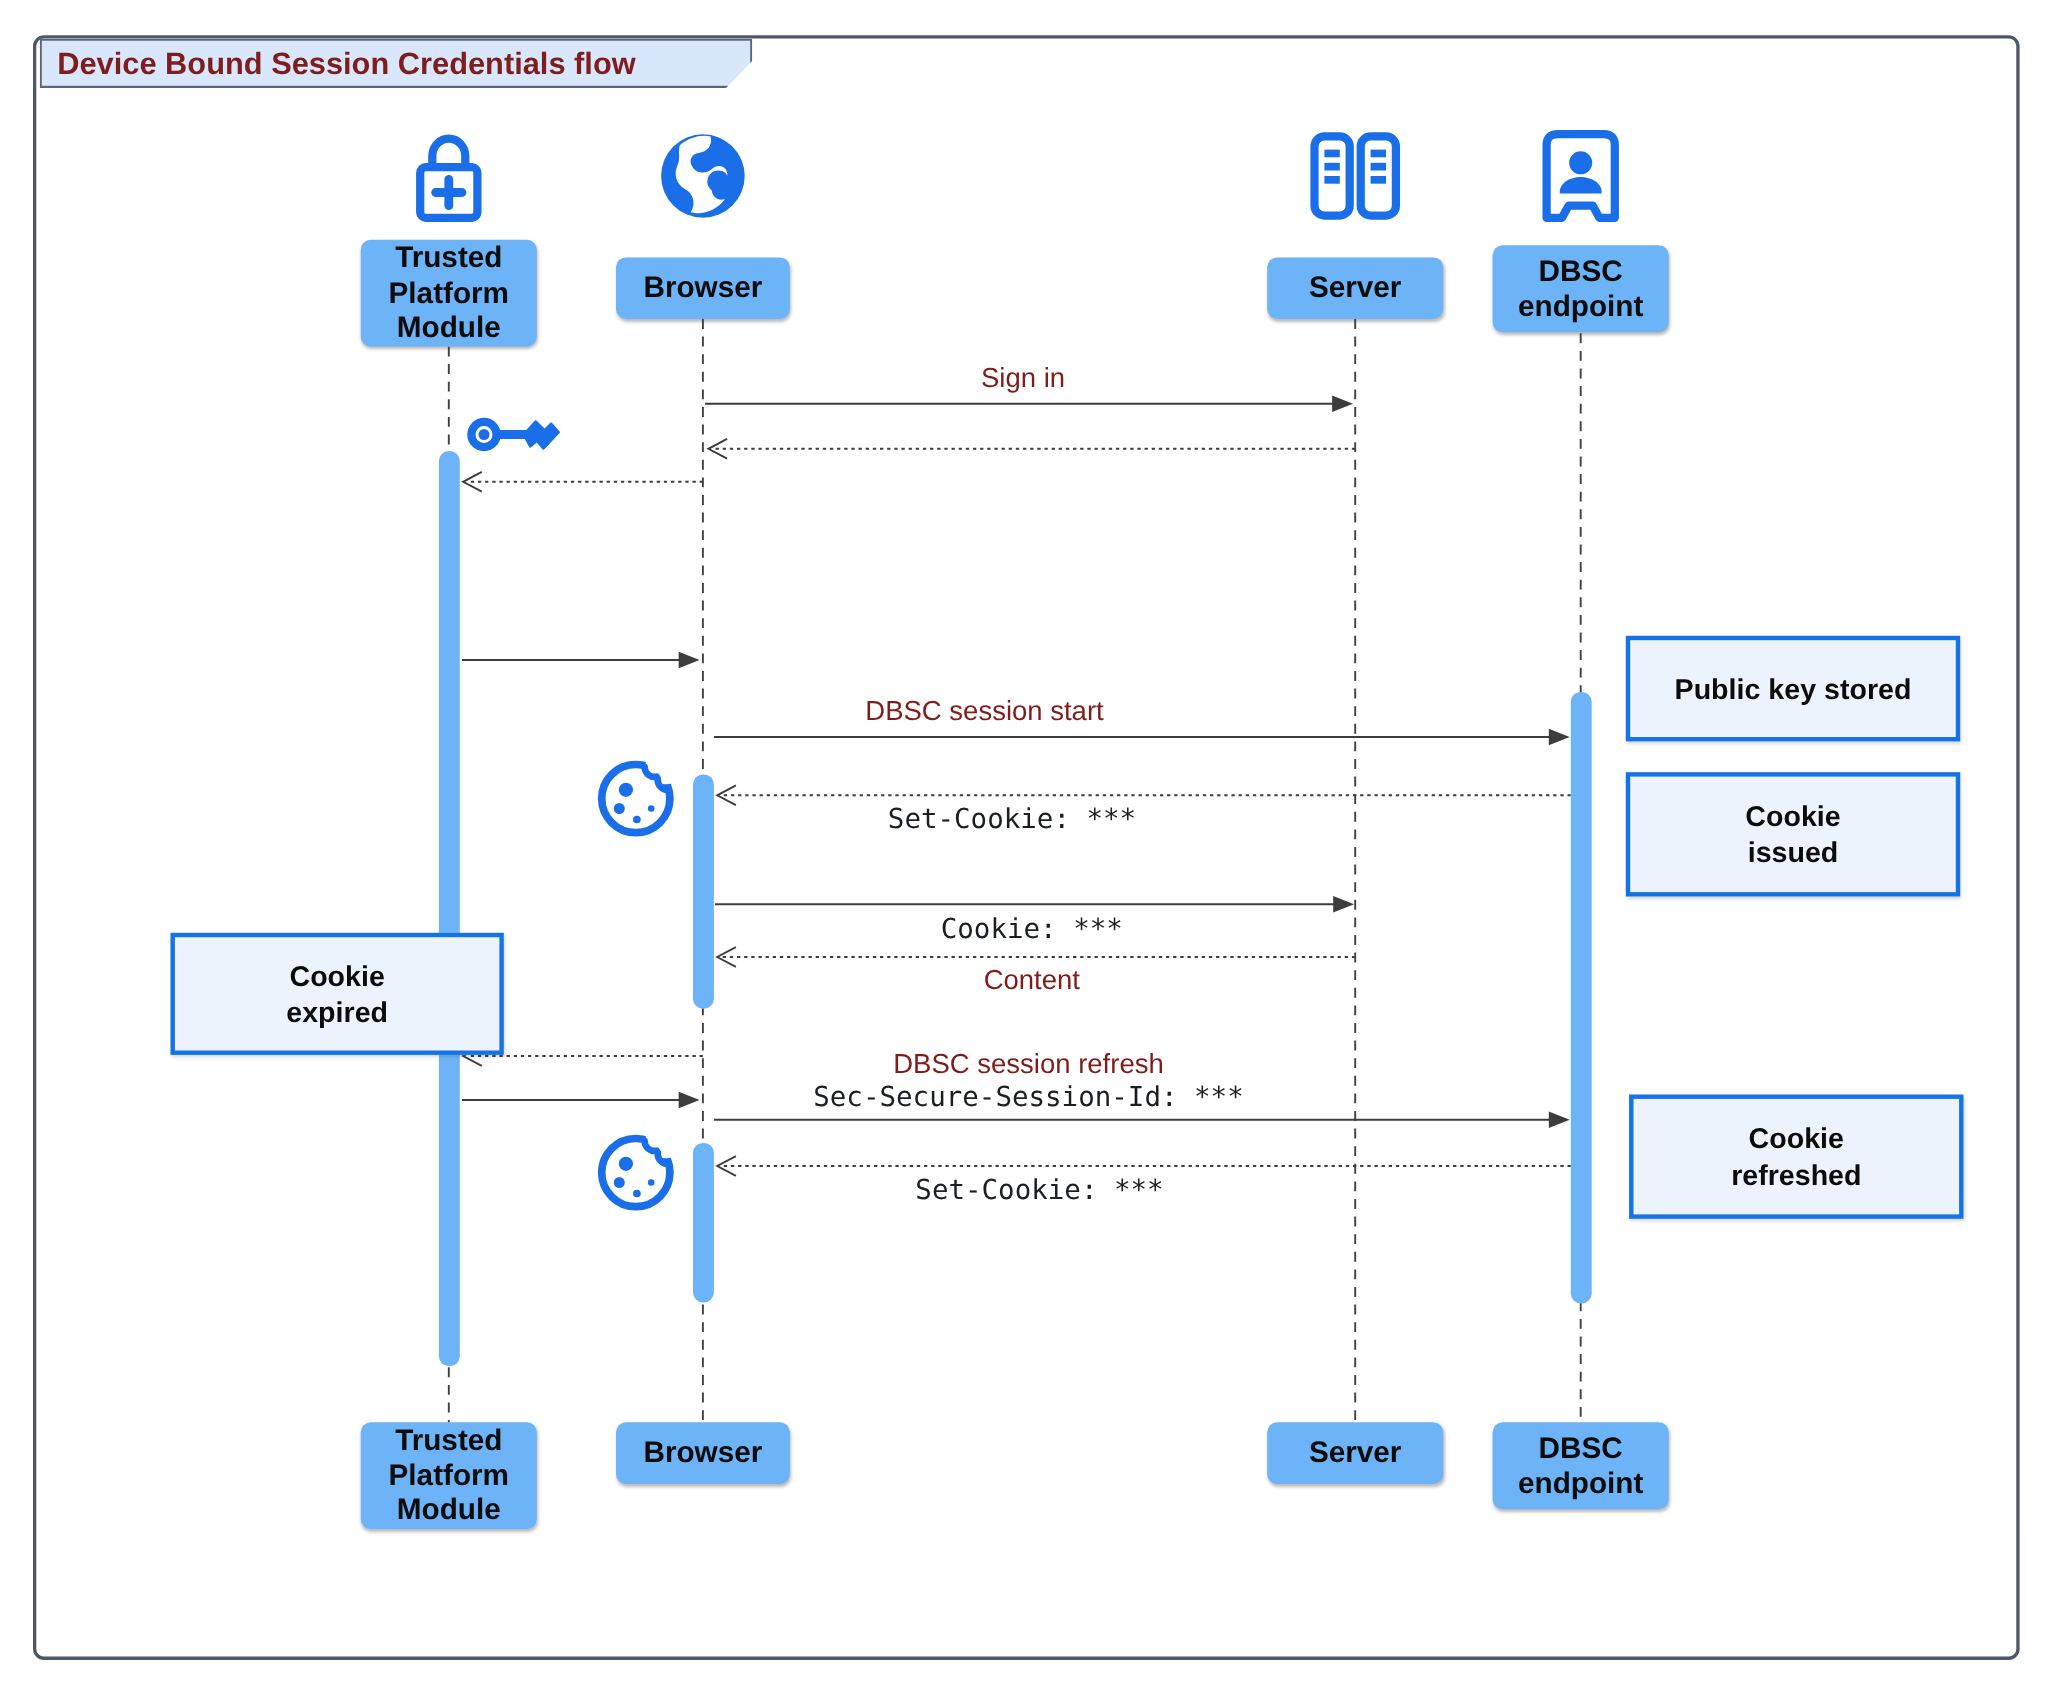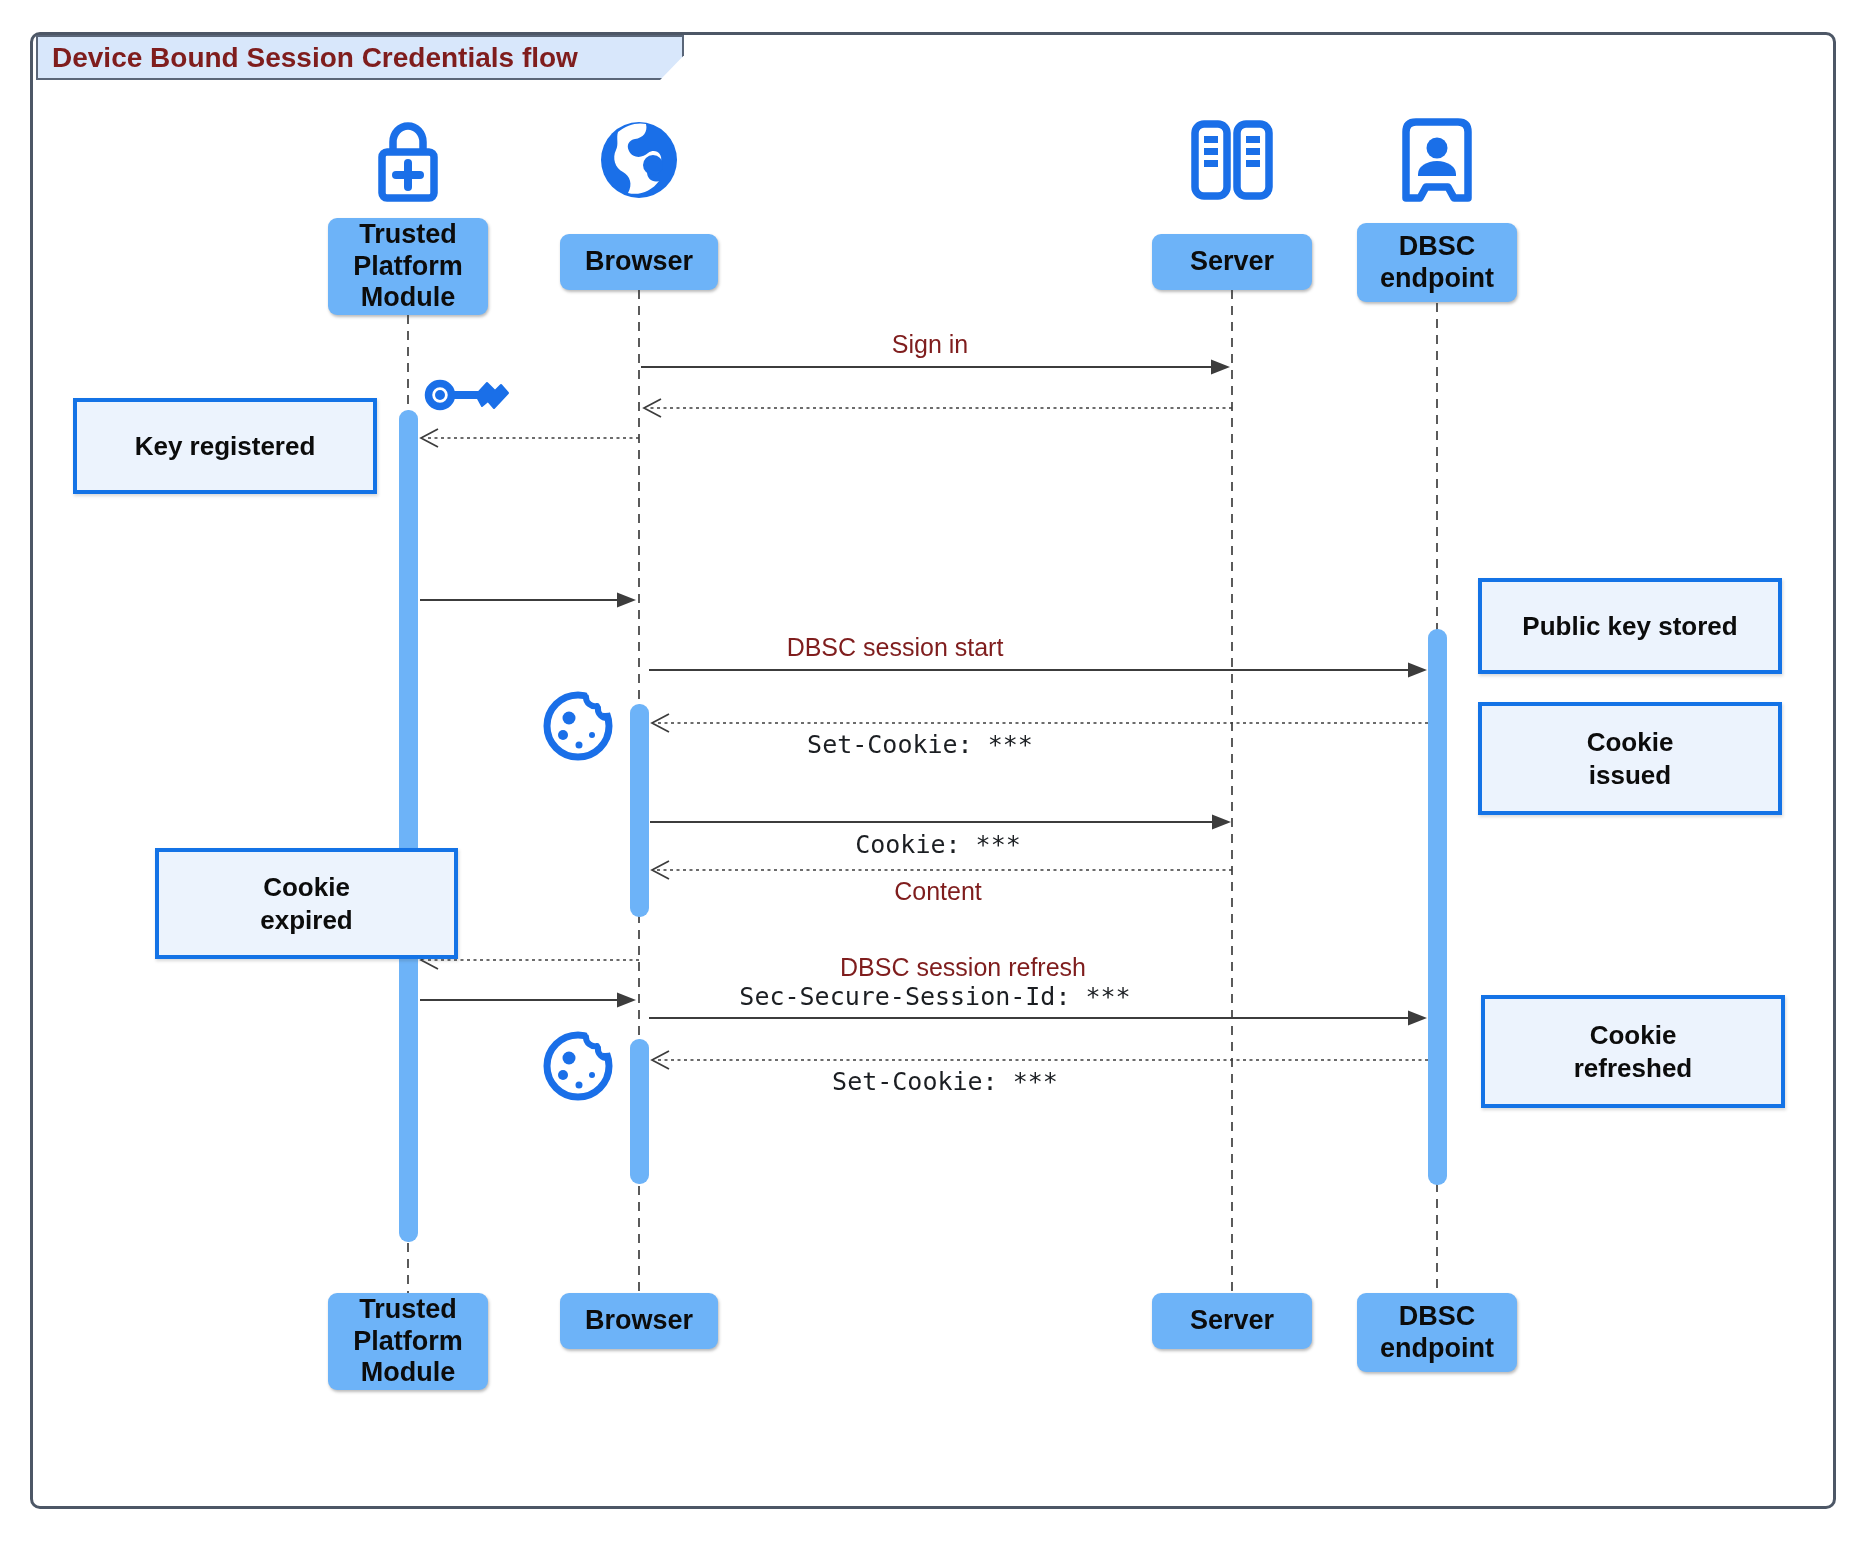--- a/index.html
+++ b/index.html
@@ -161,31 +161,30 @@
 endpoint</div>
 
   <div class="actor" style="left:328px;top:1293px;width:160px;height:97px;">Trusted
 Platform
 Module</div>
   <div class="actor" style="left:560px;top:1293px;width:158px;height:56px;">Browser</div>
   <div class="actor" style="left:1152px;top:1293px;width:160px;height:56px;">Server</div>
   <div class="actor" style="left:1357px;top:1293px;width:160px;height:79px;">DBSC
 endpoint</div>
 
-  <div class="note" style="left:73px;top:398px;width:304px;height:96px;">Key registered</div>
   <div class="note" style="left:155px;top:848px;width:303px;height:111px;">Cookie
 expired</div>
   <div class="note" style="left:1478px;top:578px;width:304px;height:96px;">Public key stored</div>
   <div class="note" style="left:1478px;top:702px;width:304px;height:113px;">Cookie
 issued</div>
   <div class="note" style="left:1481px;top:995px;width:304px;height:113px;">Cookie
 refreshed</div>
 
   <div class="msg-label" style="left:930px;top:330px;">Sign in</div>
   <div class="msg-label" style="left:895px;top:633px;">DBSC session start</div>
   <div class="msg-label mono" style="left:920px;top:730px;">Set-Cookie: ***</div>
   <div class="msg-label mono" style="left:938px;top:830px;">Cookie: ***</div>
   <div class="msg-label" style="left:938px;top:877px;">Content</div>
-  <div class="msg-label" style="left:935px;top:953px;margin-left:28px;">DBSC session refresh</div>
+  <div class="msg-label" style="left:935px;top:953px;">DBSC session refresh</div>
   <div class="msg-label mono" style="left:935px;top:982px;">Sec-Secure-Session-Id: ***</div>
   <div class="msg-label mono" style="left:945px;top:1067px;">Set-Cookie: ***</div>
 
 </div>
 
 </body></html>

